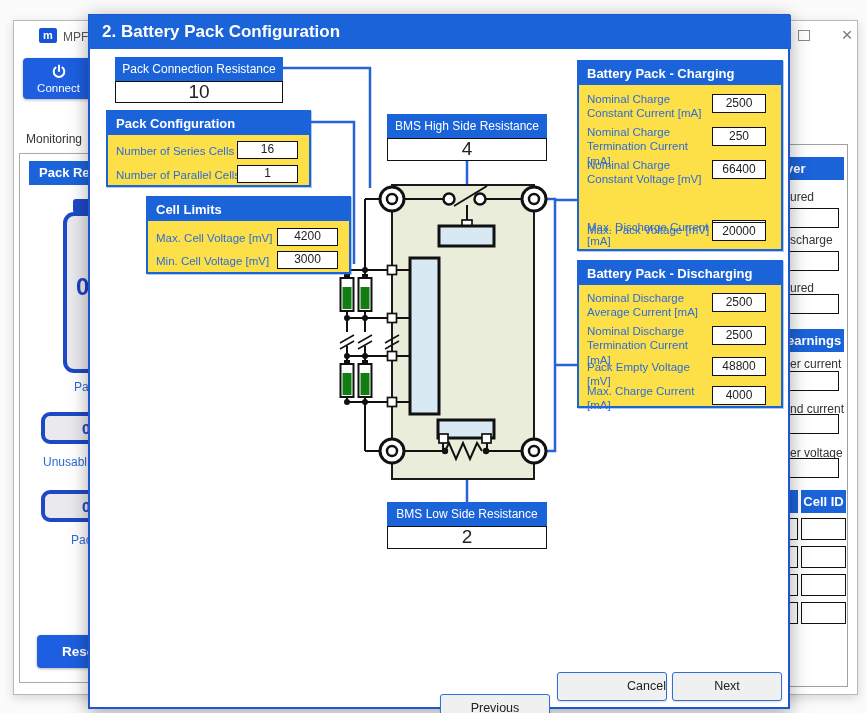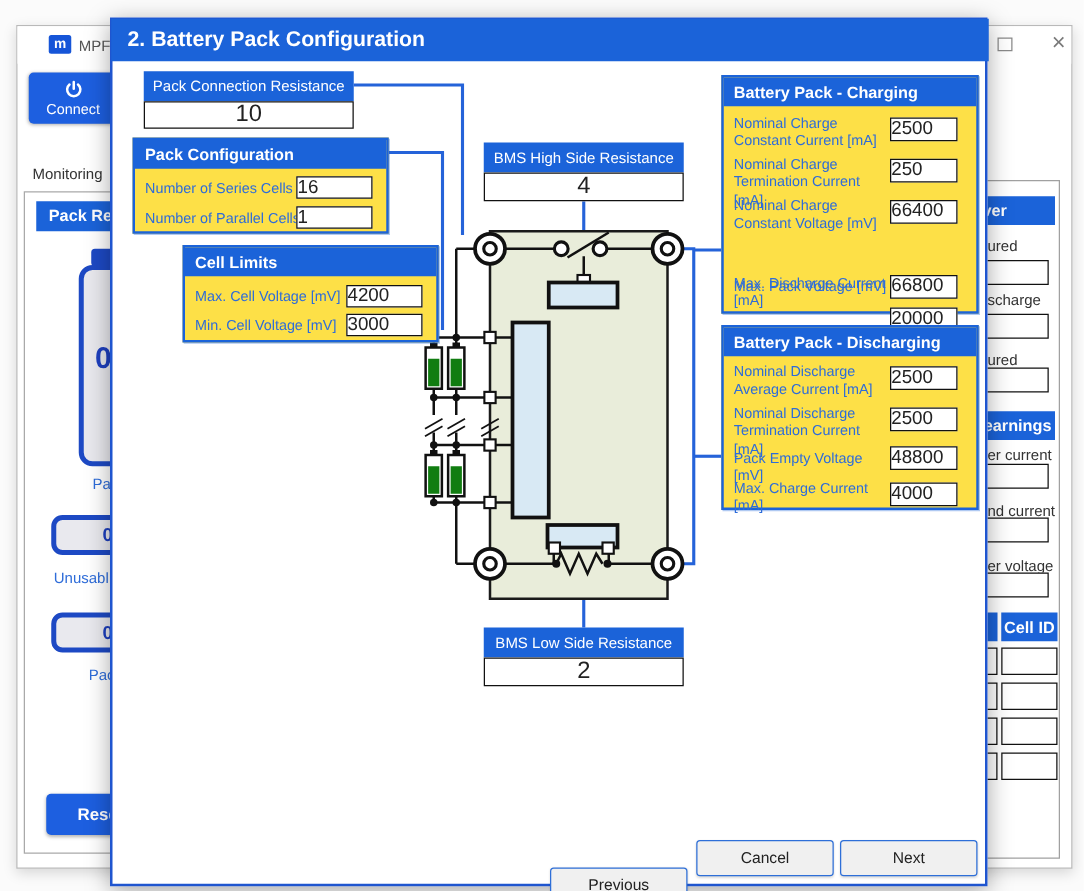--- a/index.html
+++ b/index.html
@@ -62,22 +62,22 @@
     border:2.5px solid #1f55cf;box-shadow:0 4px 18px rgba(0,0,0,.35);z-index:10;}
   .dlg-title{left:-1px;top:-1px;width:702px;height:34px;background:var(--accent);
     color:#fff;font-size:17px;font-weight:600;line-height:33px;padding-left:13px;}
   .hdr{background:var(--accent);color:#fff;font-size:12px;text-align:center;}
   .valbox{border:1.7px solid #111;background:#fff;color:#222;font-size:19px;
     text-align:center;}
   .panel{border:2px solid var(--accent);background:#fde047;box-shadow:1px 1px 0 rgba(27,99,217,.35);}
   .panel .phdr{height:23px;background:var(--accent);color:#fff;font-weight:bold;
     font-size:13px;line-height:23px;padding-left:8px;}
   .lbl{color:var(--label-blue);font-size:11.5px;line-height:1.25;}
-  .sbox{border:1.7px solid #111;background:#fff;color:#222;font-size:15px;
-    }
+  .sbox{border:1.7px solid #111;background:#fff;color:#222;font-size:12px;
+    text-align:center;}
   .navbtn{width:110px;height:29px;background:var(--btn-face);border:1px solid #2e6fd8;
     border-radius:3px;color:#222;font-size:12.5px;text-align:center;line-height:27px;
     box-shadow:0 1px 2px rgba(0,0,0,.15);}
 </style>
 </head>
 <body>
 
 <div class="abs mainwin">
   <div class="abs titlebar">
     <div class="abs logo">m</div>
@@ -287,31 +287,31 @@
     <div class="phdr">Battery Pack - Charging</div>
     <div class="abs lbl" style="left:8px;top:30px;width:124px;">Nominal Charge Constant Current [mA]</div>
     <div class="abs sbox" style="left:133px;top:32px;width:54px;height:19px;line-height:16px;">2500</div>
     <div class="abs lbl" style="left:8px;top:63px;width:124px;">Nominal Charge Termination Current [mA]</div>
     <div class="abs sbox" style="left:133px;top:65px;width:54px;height:19px;line-height:16px;">250</div>
     <div class="abs lbl" style="left:8px;top:96px;width:124px;">Nominal Charge Constant Voltage [mV]</div>
     <div class="abs sbox" style="left:133px;top:98px;width:54px;height:19px;line-height:16px;">66400</div>
     <div class="abs lbl" style="left:8px;top:133px;width:124px;margin-top:28px;">Max. Pack Voltage [mV]</div>
     <div class="abs sbox" style="left:133px;top:130px;width:54px;height:19px;line-height:16px;margin-top:28px;">66800</div>
     <div class="abs lbl" style="left:8px;top:158px;width:124px;">Max. Discharge Current [mA]</div>
-    <div class="abs sbox" style="left:133px;top:160px;width:54px;height:19px;line-height:16px;margin-top:24px;">20000</div>
+    <div class="abs sbox" style="left:133px;top:160px;width:54px;height:19px;line-height:16px;">20000</div>
   </div>
 
   <div class="abs panel" style="left:487px;top:244px;width:206px;height:148px;">
     <div class="phdr">Battery Pack - Discharging</div>
     <div class="abs lbl" style="left:8px;top:29px;width:124px;">Nominal Discharge Average Current [mA]</div>
     <div class="abs sbox" style="left:133px;top:31px;width:54px;height:19px;line-height:16px;">2500</div>
     <div class="abs lbl" style="left:8px;top:62px;width:124px;">Nominal Discharge Termination Current [mA]</div>
     <div class="abs sbox" style="left:133px;top:64px;width:54px;height:19px;line-height:16px;">2500</div>
     <div class="abs lbl" style="left:8px;top:98px;width:126px;">Pack Empty Voltage [mV]</div>
     <div class="abs sbox" style="left:133px;top:95px;width:54px;height:19px;line-height:16px;">48800</div>
     <div class="abs lbl" style="left:8px;top:122px;width:124px;">Max. Charge Current [mA]</div>
     <div class="abs sbox" style="left:133px;top:124px;width:54px;height:19px;line-height:16px;">4000</div>
   </div>
 
   <div class="abs navbtn" style="left:350px;top:678px;text-align:center;">Previous</div>
-  <div class="abs navbtn" style="left:467px;top:656px;">Cancel</div>
+  <div class="abs navbtn" style="left:467px;top:656px;text-align:right;">Cancel</div>
   <div class="abs navbtn" style="left:582px;top:656px;">Next</div>
 </div>
 
 </body></html>

